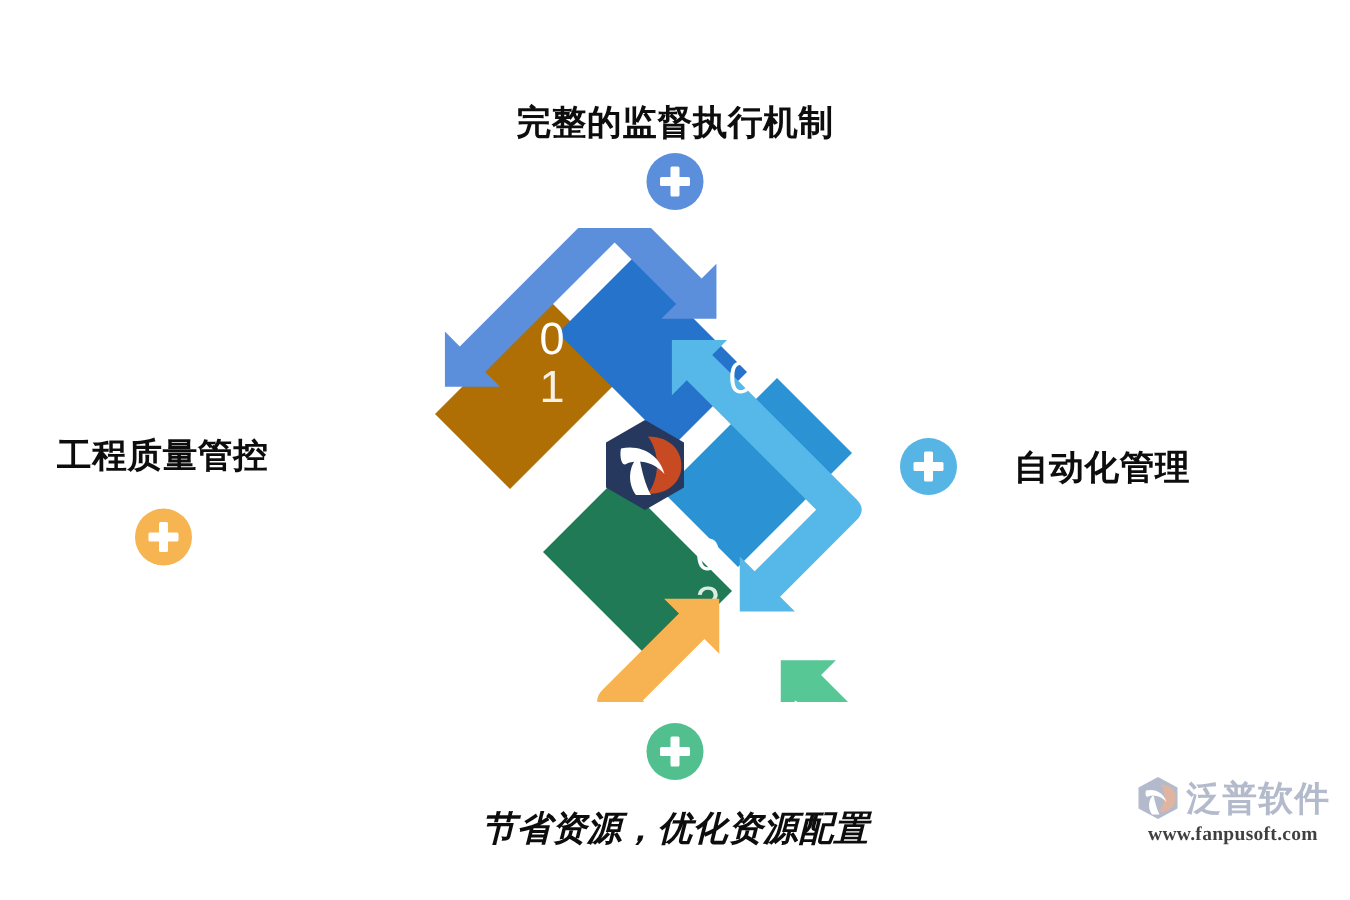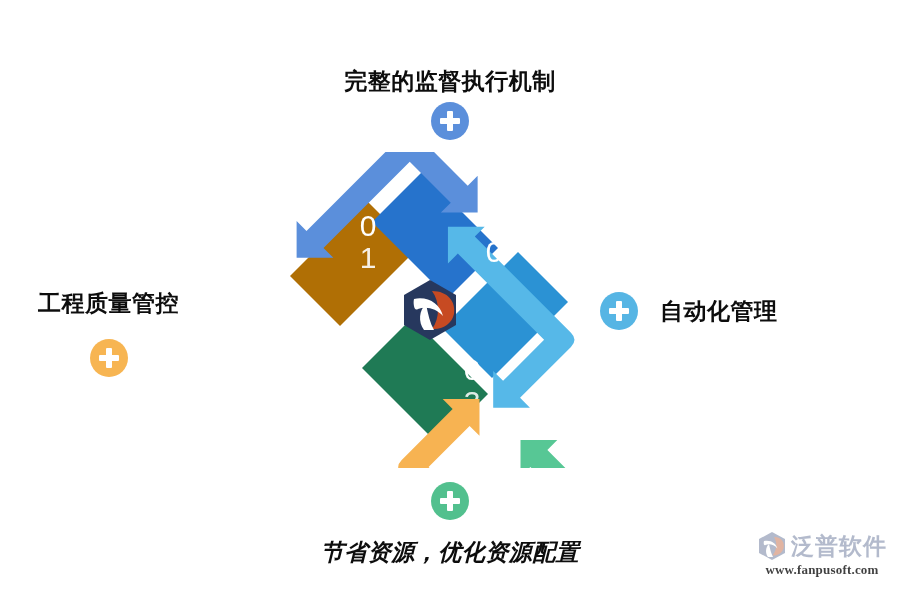--- a/index.html
+++ b/index.html
@@ -93,21 +93,21 @@
     flex-direction: column;
     align-items: center;
     gap: 24px;
   }
   
   #node-right {
     left: 600px;
     top: 292px;
     flex-direction: row;
     align-items: center;
-    gap: 22px;
+    gap: 38px;
   }
 
   
   #cycle-wrap {
     position: absolute;
     left: 272px;
     top: 152px;
     width: 316px;
     height: 316px;
   }
@@ -116,26 +116,27 @@
   .arrow-num {
     font-family: "Liberation Sans", "DejaVu Sans", sans-serif;
     font-size: 30px;
     fill: #ffffff;
   }
 
   
   #watermark {
     position: absolute;
     left: 752px;
-    top: 532px;
+    top: 509px;
     width: 140px;
     height: 62px;
     display: flex;
     flex-direction: column;
     align-items: center;
+    justify-content: center;
     opacity: 0.75;
   }
   #watermark .wm-row {
     display: flex;
     align-items: center;
     gap: 4px;
   }
   #watermark .wm-name {
     font-size: 23px;
     font-weight: bold;

